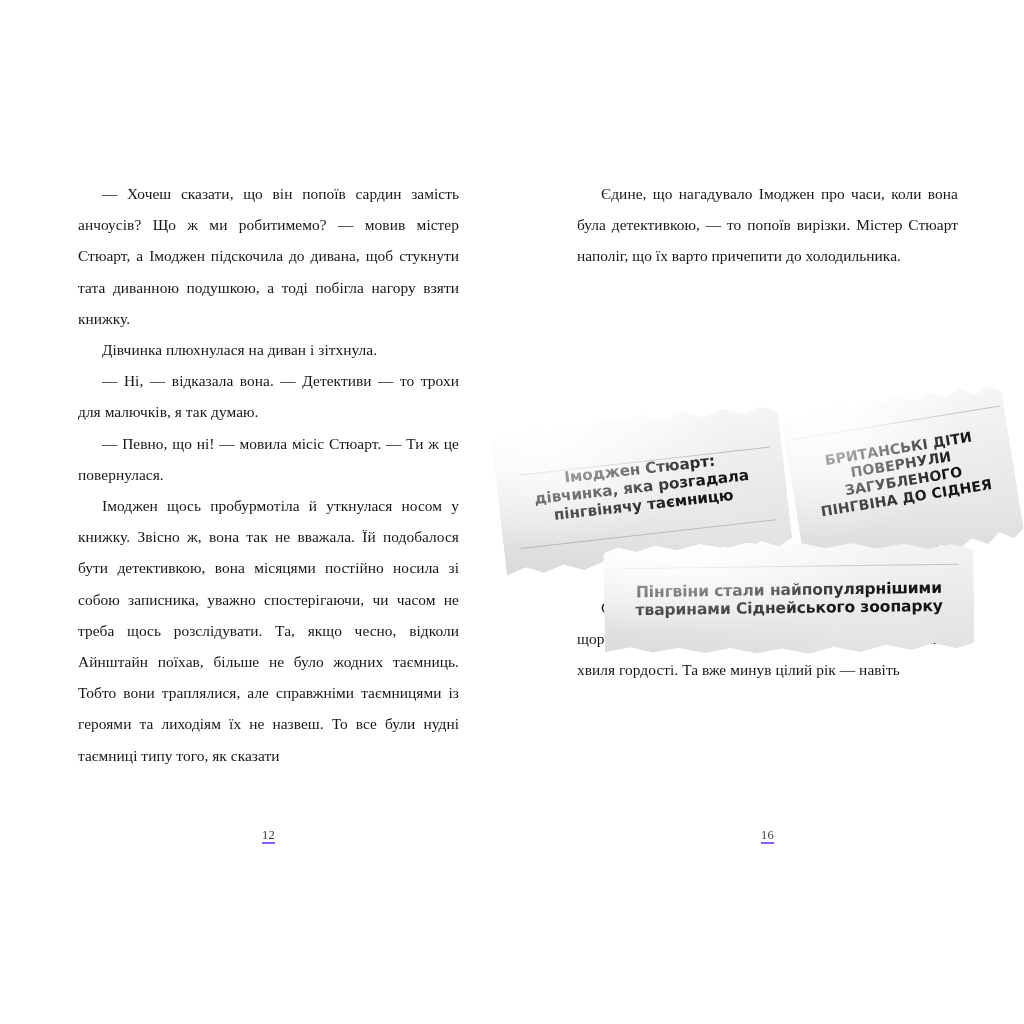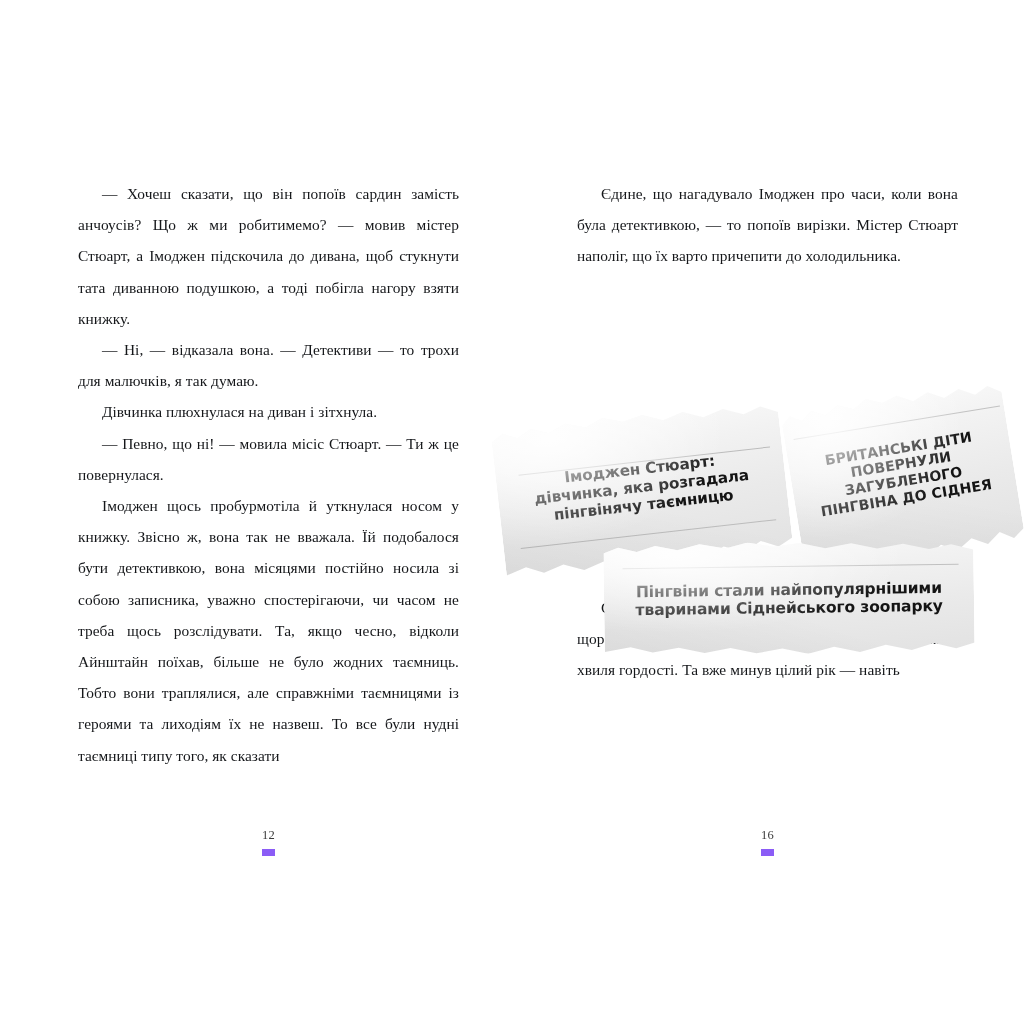--- a/index.html
+++ b/index.html
@@ -52,22 +52,22 @@
     top: 828px;
     width: 381px;
     text-align: center;
     font-size: 12.5px;
     color: #3a3a3a;
     letter-spacing: 0.3px;
   }
   .folio-left  { left: 78px; }
   .folio-right { left: 577px; }
   .folio span {
-    border-bottom: 7px solid #8b5cf6;
-    padding-bottom: 7px;
+    border-bottom: 2px solid #8b5cf6;
+    padding-bottom: 0px;
   }
 
   
   #clippings {
     position: absolute;
     left: 492px;
     top: 392px;
     width: 516px;
     height: 272px;
   }
@@ -195,22 +195,22 @@
   }
 </style>
 </head>
 <body>
 
 <div id="book-spread">
 
   <div class="page page-left">
     <div class="body-text">
       <p>— Хочеш сказати, що він попоїв сардин замість анчоусів? Що ж ми робитимемо? — мовив містер Стюарт, а Імоджен підскочила до дивана, щоб стукнути тата диванною подушкою, а тоді побігла нагору взяти книжку.</p>
+      <p>Дівчинка плюхнулася на диван і зітхнула.</p>
       <p>— Ні, — відказала вона. — Детективи — то трохи для малючків, я так думаю.</p>
-      <p>Дівчинка плюхнулася на диван і зітхнула.</p>
       <p>— Певно, що ні! — мовила місіс Стюарт. — Ти ж це повернулася.</p>
       <p>Імоджен щось пробурмотіла й уткнулася носом у книжку. Звісно ж, вона так не вважала. Їй подобалося бути детективкою, вона місяцями постійно носила зі собою записника, уважно спостерігаючи, чи часом не треба щось розслідувати. Та, якщо чесно, відколи Айнштайн поїхав, більше не було жодних таємниць. Тобто вони траплялися, але справжніми таємницями із героями та лиходіям їх не назвеш. То все були нудні таємниці типу того, як сказати</p>
     </div>
   </div>
 
   <div class="folio folio-left">
     <span>12</span>
   </div>
 
   <div class="page page-right">

